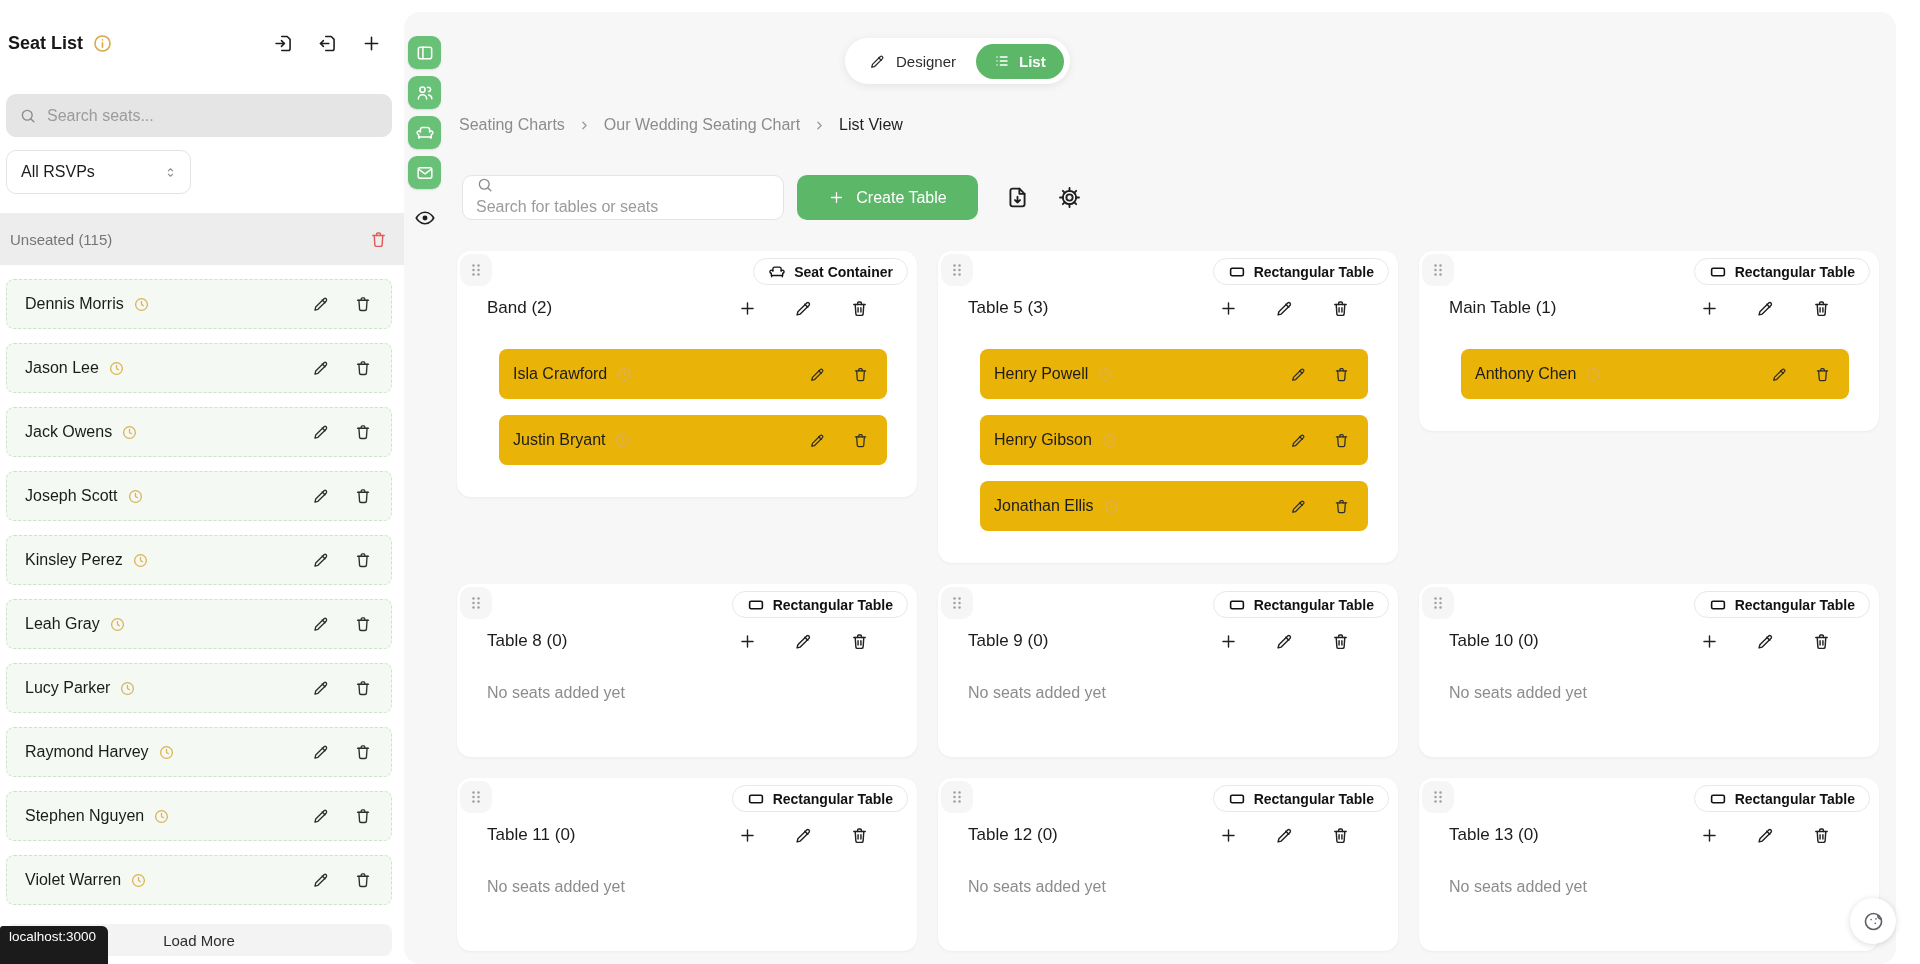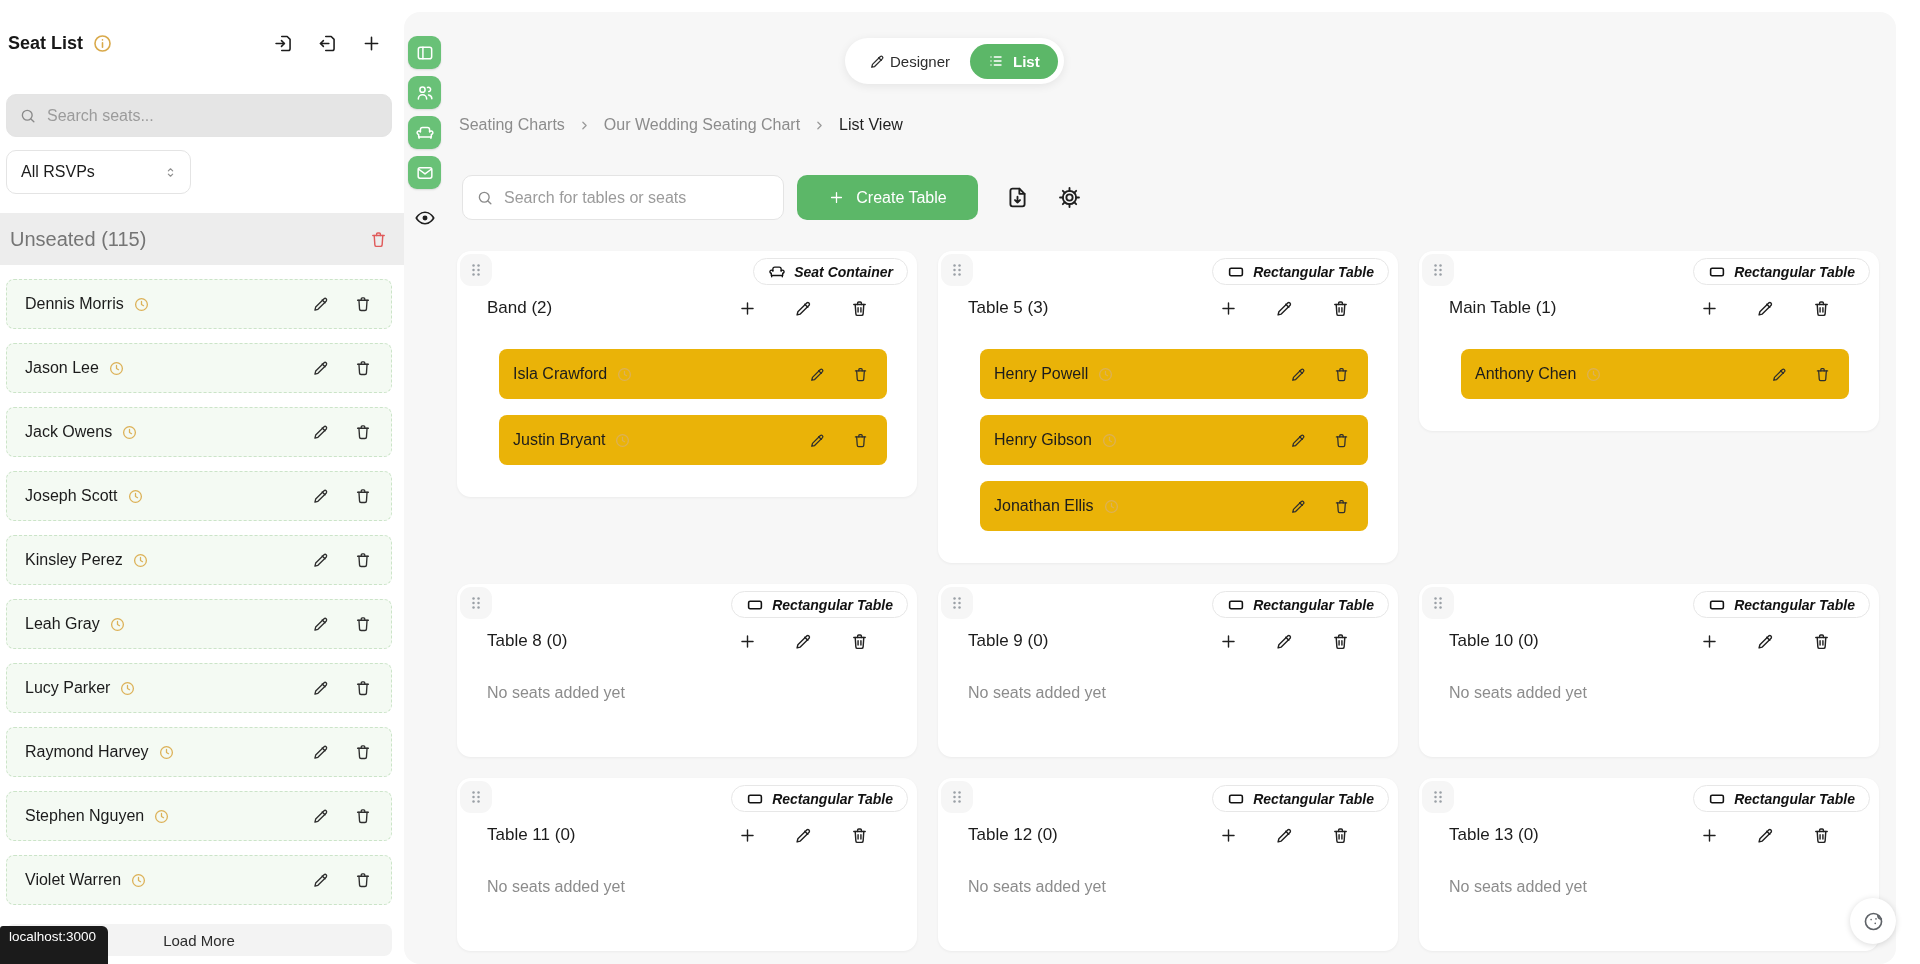--- a/index.html
+++ b/index.html
@@ -19,21 +19,21 @@
   .sb-search { margin:39px 12px 0 6px; height:43px; border:1px solid #e4e4e4; border-radius:10px;
     display:flex; align-items:center; padding:0 12px; background:#e5e5e5; }
   .sb-search .ic { font-size:18px; color:#8a8a8a; margin-right:10px; }
   .sb-search input { border:none; outline:none; font-size:16px; flex:1; font-family:inherit; color:#1c1c1c; background:transparent; }
   .sb-search input::placeholder { color:#9b9b9b; }
   .rsvp-select { margin:13px 0 0 6px; width:185px; height:44px; border:1px solid #e4e4e4; border-radius:10px;
     display:flex; align-items:center; justify-content:space-between; padding:0 12px 0 14px; font-size:16px; background:#fff; }
   .rsvp-select .ic { font-size:15px; color:#8f8f8f; }
   .unseated-head { margin-top:19px; height:52px; background:#ededed; display:flex; align-items:center;
     padding:0 16px 0 10px; }
-  .unseated-head .label { font-size:20px; color:#757575; }
+  .unseated-head .label { font-size:15px; color:#757575; }
   .unseated-head button { margin-left:auto; font-size:19px; color:#e05b5b; }
   .guest-list { margin:14px 12px 0 6px; }
   .guest-item { height:50px; margin-bottom:14px; background:#f4faf3; border:1px dashed #cbe4c8; border-radius:8px;
     display:flex; align-items:center; padding:0 19px 0 18px; }
   .guest-item .gname { font-size:16px; color:#1b1b1b; }
   .clock { font-size:17px; color:#dcb157; margin-left:9px; }
   .row-actions { margin-left:auto; display:flex; align-items:center; gap:24px; }
   .row-actions button { font-size:18px; color:#2e2e2e; }
   .load-more { position:absolute; left:6px; right:12px; bottom:8px; height:32px; background:#f3f3f3;
     border-radius:8px; font-size:15px; font-weight:500; color:#2c2c2c; }
@@ -48,55 +48,55 @@
 
   
   .vtoolbar { position:absolute; left:408px; top:36px; display:flex; flex-direction:column; gap:7px; z-index:6; }
   .vt-btn { width:33px; height:33px; border-radius:9px; background:#69c177; color:#fff; font-size:20px;
     display:flex; align-items:center; justify-content:center; box-shadow:0 1px 2px rgba(0,0,0,.12); }
   .eye-btn { margin-top:11px; color:#1f1f1f; font-size:22px; display:flex; justify-content:center; }
 
   
   .view-toggle { position:absolute; left:441px; top:26px; height:46px; background:#fff; border-radius:23px;
     display:flex; align-items:center; padding:0 6px 0 8px; box-shadow:0 2px 10px rgba(0,0,0,.08); }
-  .designer-btn { display:flex; align-items:center; gap:4px; padding:0 20px 0 16px; font-size:15px;
+  .designer-btn { display:flex; align-items:center; gap:10px; padding:0 20px 0 16px; font-size:15px;
     font-weight:500; color:#2d2d2d; height:100%; }
   .designer-btn .ic { font-size:17px; }
   .list-btn { display:flex; align-items:center; gap:9px; background:#5cb768; color:#fff; height:35px;
     border-radius:18px; padding:0 18px; font-size:15px; font-weight:600; }
   .list-btn .ic { font-size:16px; }
 
   
   .breadcrumb { position:absolute; left:55px; top:104px; display:flex; align-items:center; gap:13px; font-size:16px; }
   .crumb { color:#8c8c8c; }
   .crumb.current { color:#1f1f1f; font-weight:500; }
   .crumb-sep { font-size:13px; color:#9a9a9a; }
 
   
   .actions-row { position:absolute; left:58px; top:163px; display:flex; align-items:center; }
   .tbl-search { width:322px; height:45px; background:#fff; border:1px solid #e4e4e4; border-radius:10px;
-    display:flex; align-items:center; padding:0 13px; }
+    display:flex; align-items:flex-start; padding:0 13px;flex-direction:column; }
   .tbl-search .ic { font-size:18px; color:#8a8a8a; margin-right:10px; }
   .tbl-search input { border:none; outline:none; flex:1; font-size:16px; font-family:inherit; background:transparent; }
   .tbl-search input::placeholder { color:#9b9b9b; }
   .create-btn { margin-left:13px; width:181px; height:45px; background:#5cb768; border-radius:10px; color:#fff;
     font-size:16px; font-weight:500; display:flex; align-items:center; justify-content:center; gap:11px; }
   .create-btn .ic { font-size:17px; }
   .tool-ic-btn { margin-left:27px; font-size:25px; color:#1e1e1e; }
 
   
   .cards { position:absolute; left:53px; top:239px; width:1422px; display:grid;
     grid-template-columns:repeat(3,460px); column-gap:21px; row-gap:21px; align-items:start; }
   .card { position:relative; background:#fff; border-radius:14px; padding:0 30px;
     box-shadow:0 1px 3px rgba(0,0,0,.05); }
   .drag { position:absolute; left:3px; top:3px; width:32px; height:32px; background:#f6f6f6; border-radius:11px;
     display:flex; align-items:center; justify-content:center; color:#9aa0a6; font-size:20px; cursor:grab; }
   .badge { position:absolute; top:7px; right:9px; height:27px; background:#fff; border:1px solid #e7e7e7;
     border-radius:999px; display:flex; align-items:center; gap:8px; padding:0 14px; font-size:14px;
-    font-weight:700; color:#121212;font-style:italic; }
+    font-weight:700; color:#121212; }
   .badge .ic { font-size:18px; }
   .card-title-row { margin-top:42px; height:30px; display:flex; align-items:center; }
   .card-title { font-size:17px; color:#1c1c1c; }
   .card-actions { margin-left:auto; margin-right:18px; display:flex; align-items:center; gap:37px; }
   .card-actions button { font-size:19px; color:#202020; }
   .seats { margin-top:26px; padding-bottom:16px; }
   .seat-row { height:50px; background:#eab308; border-radius:8px; margin:0 0 16px 12px;
     display:flex; align-items:center; padding:0 18px 0 14px; }
   .seat-row .gname { font-size:16px; }
   .seat-row .row-actions { gap:26px; }

